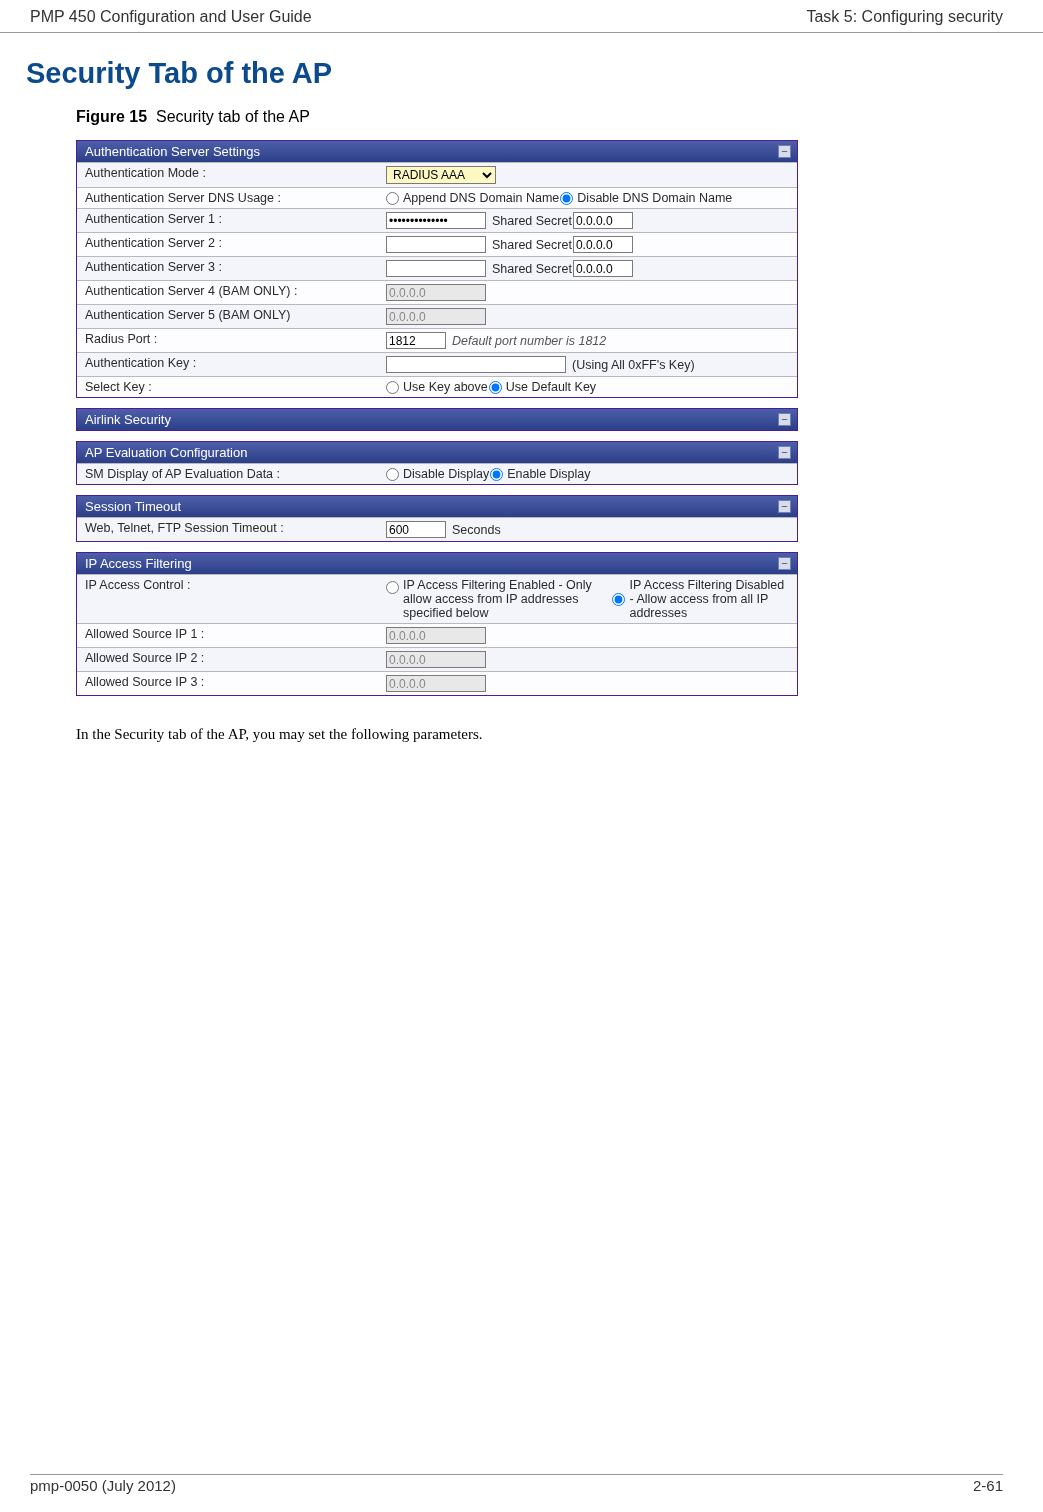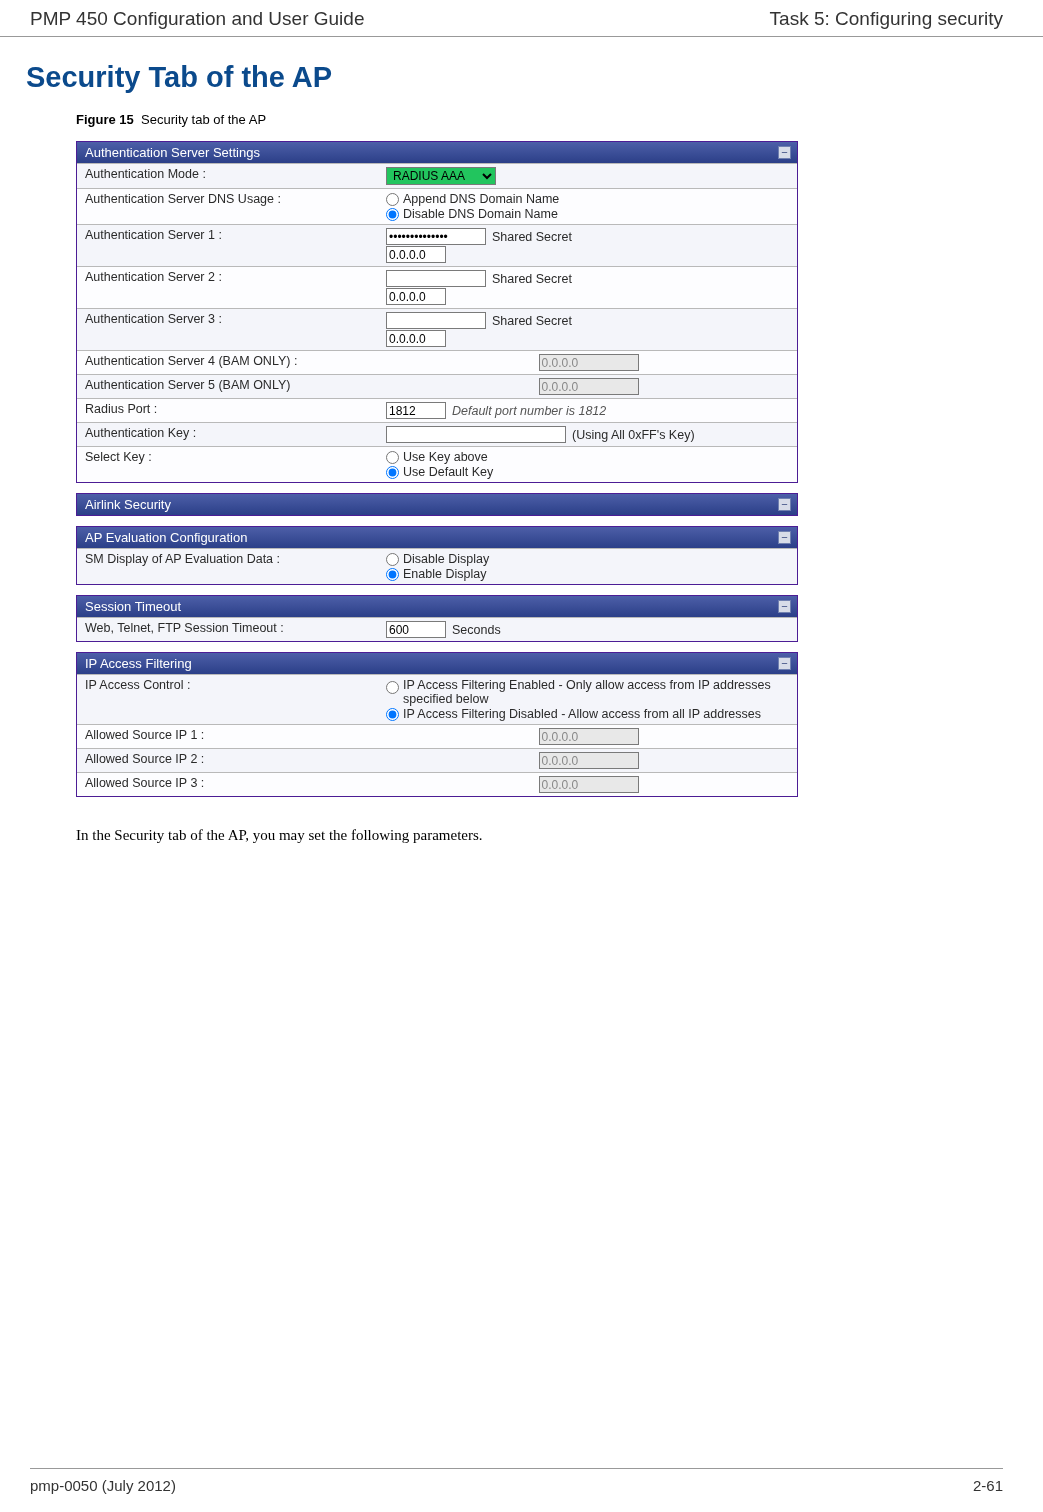--- a/index.html
+++ b/index.html
@@ -8,35 +8,35 @@
     background: #fff;
     width: 1043px;
     height: 1512px;
     position: relative;
     color: #000;
   }
   .page-header {
     display: flex;
     justify-content: space-between;
     padding: 8px 40px 6px 30px;
-    font-size: 19px;
+    font-size: 16px;
     color: #333;
     border-bottom: 1px solid #999;
   }
   .content { padding: 20px 30px 0 26px; }
   h1.section-title {
     color: #0b4a8c;
     font-family: "Arial Narrow", Arial, sans-serif;
     font-weight: bold;
     font-size: 29px;
     margin: 4px 0 18px 0;
   }
   .figure-caption {
     font-family: Verdana, Arial, sans-serif;
-    font-size: 13px;
+    font-size: 16px;
     margin: 0 0 14px 50px;
   }
   .figure-caption .fig-bold { font-weight: bold; }
   .screenshot-wrap { margin-left: 50px; width: 722px; font-size: 12px; }
   .panel {
     border: 1px solid #4c1d95;
     margin-bottom: 10px;
   }
   .panel-header {
     background: linear-gradient(to bottom, #4d5fa8, #2b3f88);
@@ -65,31 +65,31 @@
     padding: 3px 6px 3px 8px;
     font-size: 12.5px;
     color: #2a2a2a;
   }
   .row-value {
     flex: 1;
     padding: 3px 6px 3px 4px;
     font-size: 12.5px;
     color: #2a2a2a;
     display: flex;
-    flex-direction: column;
+    flex-direction: row;
     gap: 1px;
   }
   .inline { display:flex; align-items:center; gap:6px; flex-wrap:wrap; }
   .inline-row { flex-direction: row; }
   select.fake-select {
     font-size: 12px;
     width: 110px;
     height: 18px;
     border: 1px solid #7a7a7a;
-    background: #22c55e;
+    background: #fef9c3;
     padding: 0 2px;
   }
   input.txt {
     font-size: 12px;
     height: 17px;
     border: 1px solid #7a7a7a;
     padding: 0 2px;
     background: #fff;
   }
   input.txt.small { width: 60px; }
@@ -107,21 +107,21 @@
     color: #000;
   }
   .page-footer {
     position: absolute;
     bottom: 18px;
     left: 30px; right: 40px;
     display:flex; justify-content: space-between;
     font-size: 15px;
     color:#333;
     border-top: 1px solid #999;
-    padding-top: 8px;
+    padding-top: 2px;
   }
 </style>
 </head>
 <body>
 
 <div class="page-header">
   <span>PMP 450 Configuration and User Guide</span>
   <span>Task 5: Configuring security</span>
 </div>
 

